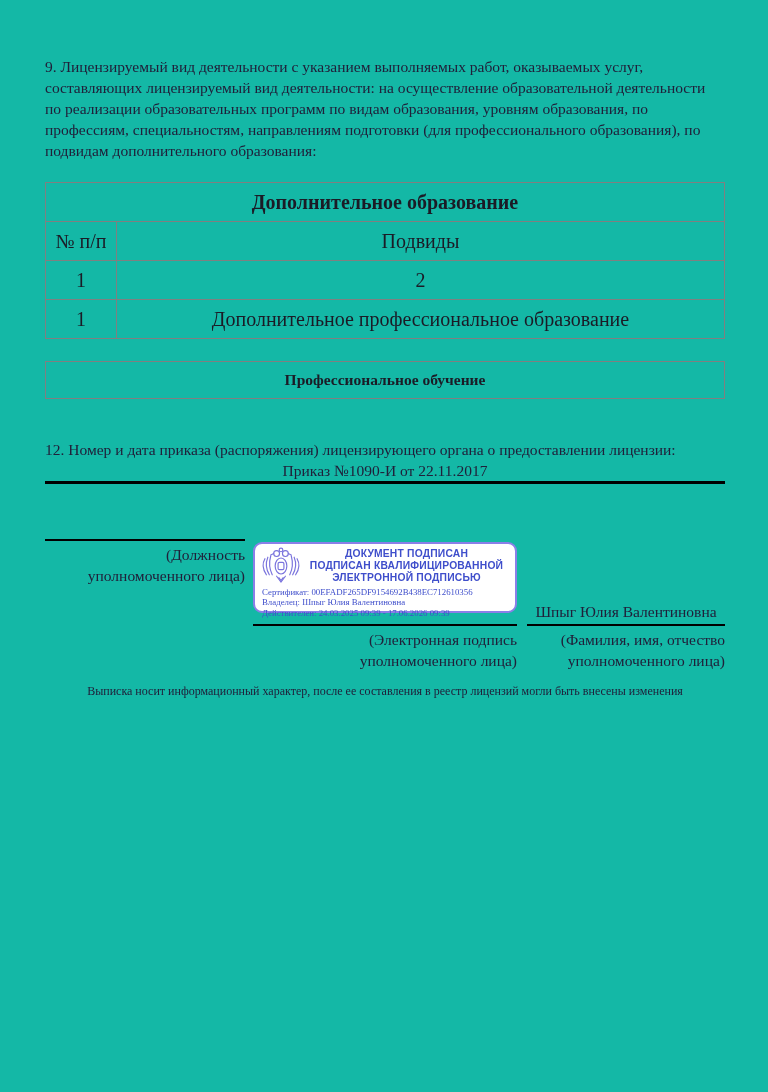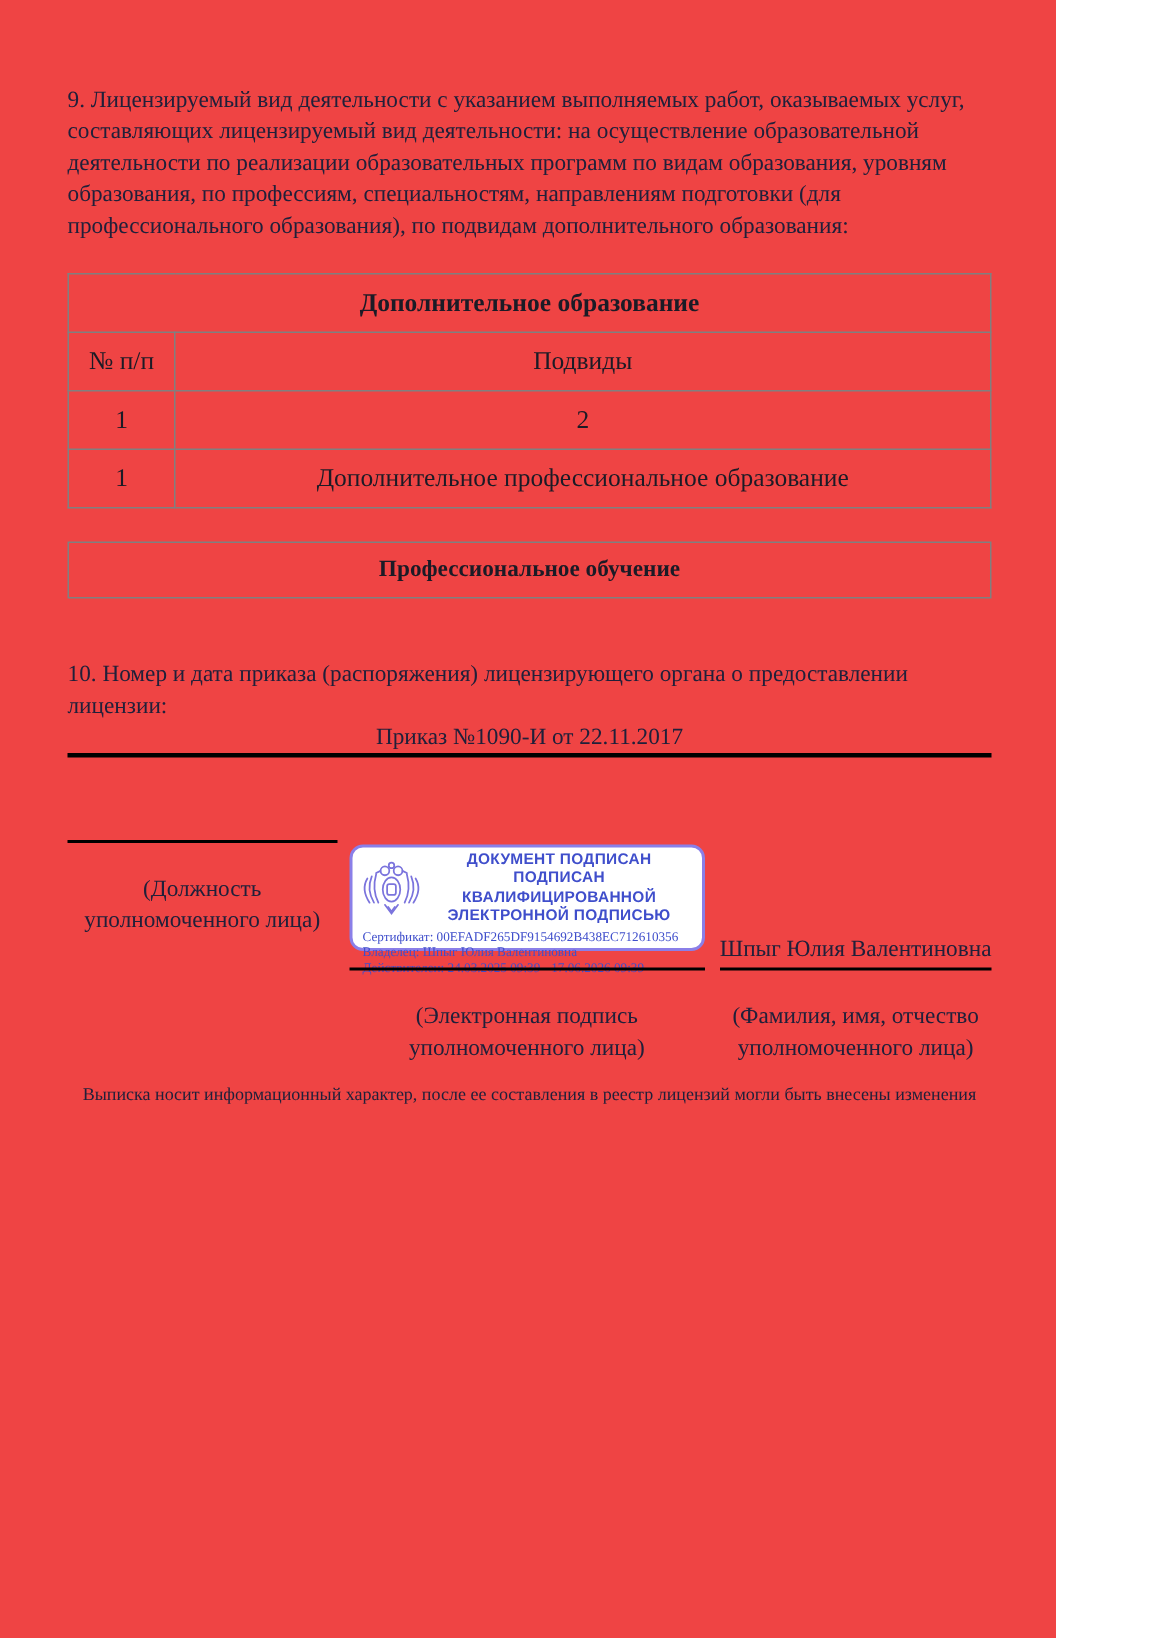--- a/index.html
+++ b/index.html
@@ -2,32 +2,32 @@
 <html style="--stamp-border: #8a7fe8; --stamp-text: #3f4ecb;"><head>
 <meta charset="utf-8">
 <style>
   :root {
     --stamp-border: #8a7fe8;
     --stamp-text: #3f4ecb;
   }
   * { box-sizing: border-box; }
   html, body { margin: 0; padding: 0; background: #ffffff; }
   .page {
-    width: 704px; height: 1092px; background: #ef4444; overflow: hidden;
+    width: 768px; height: 1092px; background: #14b8a6; overflow: hidden;
     font-family: "Liberation Serif", serif; color: #20203a; position: relative;
   }
   .content { padding: 56px 43px 0 45px; }
 
   .para { font-size: 15.5px; line-height: 21px; margin: 0; }
   .p10 { margin-top: 40px; }
 
   .doc-table { margin-top: 21px; width: 100%; border-collapse: collapse; }
   .doc-table td {
     border: 1px solid #808080; text-align: center; vertical-align: middle;
-    font-size: 17px; height: 39px; padding: 0 6px; color: #1b1b26;
+    font-size: 20px; height: 39px; padding: 0 6px; color: #1b1b26;
   }
   .t-title { font-weight: bold; }
   .c1 { width: 71px; }
 
   .single-box {
     margin-top: 22px; border: 1px solid #808080; height: 38px;
     display: flex; align-items: center; justify-content: center;
     font-weight: bold; font-size: 15.5px; color: #1b1b26;
   }
 
@@ -35,21 +35,21 @@
   .thick-rule { margin-top: 1px; border-top: 3px solid #000; }
 
   .sig-row { display: flex; margin-top: 55px; }
   .sig-col { display: flex; flex-direction: column; }
   .col-left { width: 200px; }
   .col-mid { width: 264px; margin: 0 10px 0 8px; }
   .col-right { flex: 1; }
   .sig-top { height: 85px; display: flex; align-items: flex-end; justify-content: center; }
   .sig-name { margin-bottom: 3px; font-size: 15.5px; white-space: nowrap; }
   .sig-line { border-top: 2.5px solid #000; }
-  .sig-label { text-align: center; font-size: 15.5px; line-height: 20.5px; padding-top: 21px; }
+  .sig-label { text-align: right; font-size: 15.5px; line-height: 20.5px; padding-top: 4px; }
 
   .stamp {
     width: 100%; height: 71px; border: 2px solid var(--stamp-border);
     border-radius: 9px; margin-bottom: 11px; padding: 3px 5px 2px 4px;
     color: var(--stamp-text); background: #fff;
   }
   .stamp-top { display: flex; align-items: center; }
   .eagle { width: 44px; height: 38px; flex: 0 0 auto; display: inline-block; }
   .stamp-title {
     flex: 1; font-family: "Liberation Sans", sans-serif; font-weight: bold;
@@ -84,21 +84,21 @@
         <td class="c1">1</td>
         <td>Дополнительное профессиональное образование</td>
       </tr>
     </tbody>
       </table>
 
     <div class="single-box">
       <span>Профессиональное обучение</span>
     </div>
 
-    <p class="para p10">10. Номер и дата приказа (распоряжения) лицензирующего органа о предоставлении лицензии:</p>
+    <p class="para p10">12. Номер и дата приказа (распоряжения) лицензирующего органа о предоставлении лицензии:</p>
     <p class="order-line">Приказ №1090-И от 22.11.2017</p>
     <div class="thick-rule"></div>
 
     <div class="sig-row">
 
       <div class="sig-col col-left">
         <div class="sig-line"></div>
         <div class="sig-label">
           <div>(Должность</div>
           <div>уполномоченного лица)</div>

